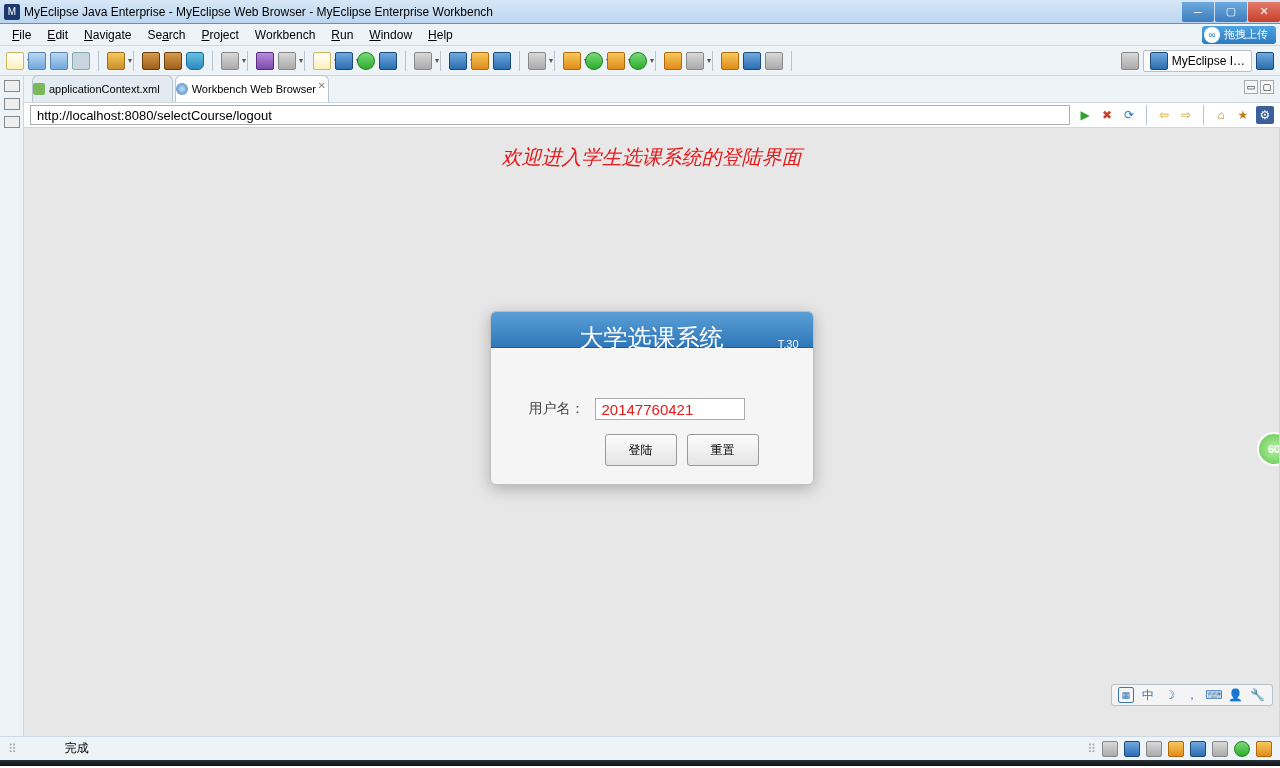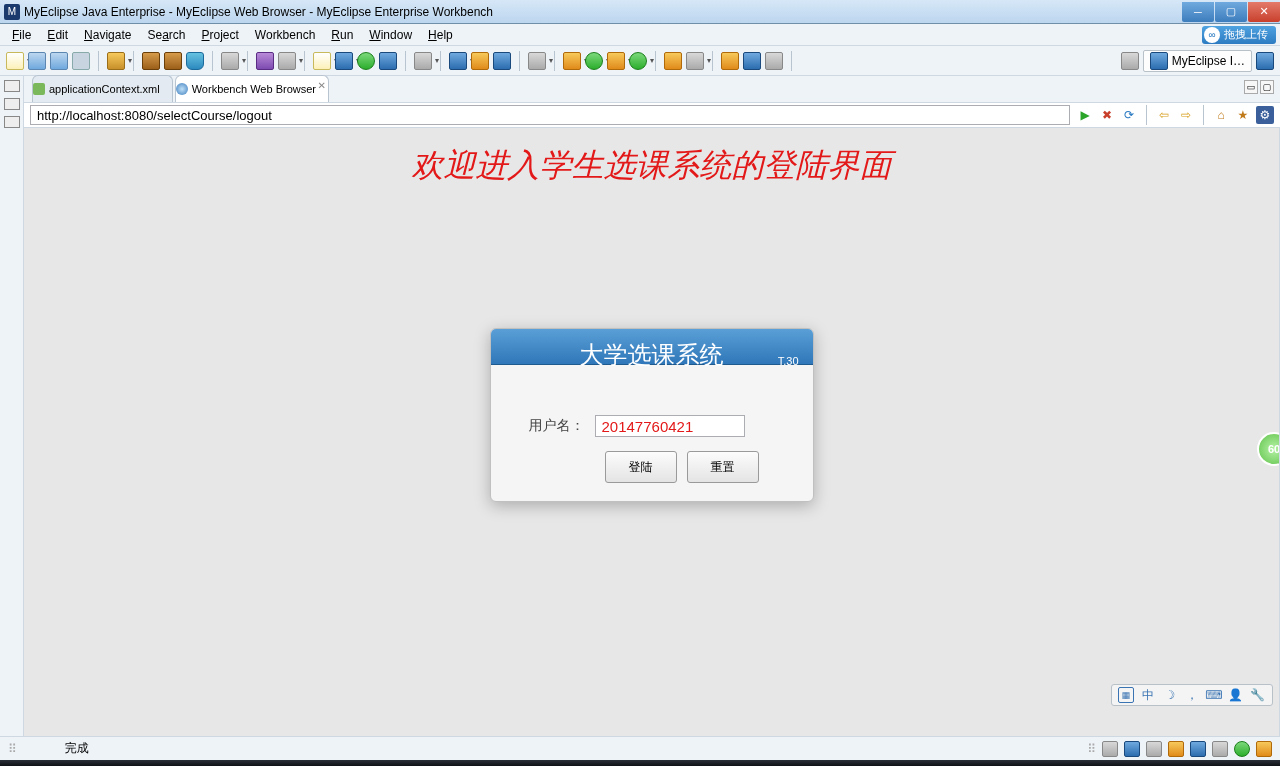--- a/index.html
+++ b/index.html
@@ -57,21 +57,21 @@
 .tabstrip .min-max { position: absolute; right: 6px; top: 4px; display: flex; gap: 2px; }
 .tabstrip .mm { width: 14px; height: 14px; border: 1px solid #aaa; background: #f7f7f7; font-size: 9px; text-align: center; line-height: 12px; }
 
 .url-row { height: 26px; background: #fff; border-top: 1px solid #cdd8e3; border-bottom: 1px solid #cdd8e3; display: flex; align-items: center; padding: 0 6px; gap: 6px; }
 .url-input { flex: 1; height: 20px; border: 1px solid #abadb3; padding: 0 6px; font-size: 13px; font-family: Arial; }
 .url-btns { display: flex; gap: 4px; align-items: center; }
 .url-btn { width: 18px; height: 18px; display: flex; align-items: center; justify-content: center; font-size: 12px; }
 
 
 .page { flex: 1; background: #e7e7e7; position: relative; border-right: 1px solid #cdd8e3; overflow: hidden; }
-.welcome { text-align: center; color: #E31919; font-size: 32px; font-family: "KaiTi","STKaiti",serif; margin-top: 16px; font-style: italic; }
+.welcome { text-align: center; color: #E31919; font-size: 20px; font-family: "KaiTi","STKaiti",serif; margin-top: 16px; font-style: italic; }
 .login-panel { width: 324px; margin: 140px auto 0; background: #f5f5f5; border: 1px solid #c0c0c0; border-radius: 6px; box-shadow: 0 4px 16px rgba(0,0,0,0.25); overflow: hidden; }
 .login-header { height: 36px; background: linear-gradient(#5a9fd6,#2f77b9); color: #fff; text-align: center; font-size: 24px; line-height: 52px; position: relative; font-family: "Microsoft YaHei"; border-bottom: 1px solid #1f5a8e; }
 .login-header .ver { position: absolute; right: 14px; top: 6px; font-size: 11px; }
 .login-body { padding: 22px 20px 18px; margin-top: 28px; }
 .form-row { display: flex; align-items: center; margin-bottom: 14px; }
 .form-row .lbl { width: 84px; text-align: right; color: #444; font-size: 14px; padding-right: 10px; }
 .form-row .inp { width: 150px; height: 22px; border: 1px solid #abadb3; padding: 0 6px; color: #e31919; font-size: 15px; }
 .btn-row { display: flex; gap: 10px; justify-content: center; margin-top: 6px; padding-left: 60px; }
 .btn { width: 72px; height: 32px; background: linear-gradient(#fcfcfc,#e4e4e4); border: 1px solid #9a9a9a; border-radius: 3px; font-size: 12px; cursor: pointer; }
 

